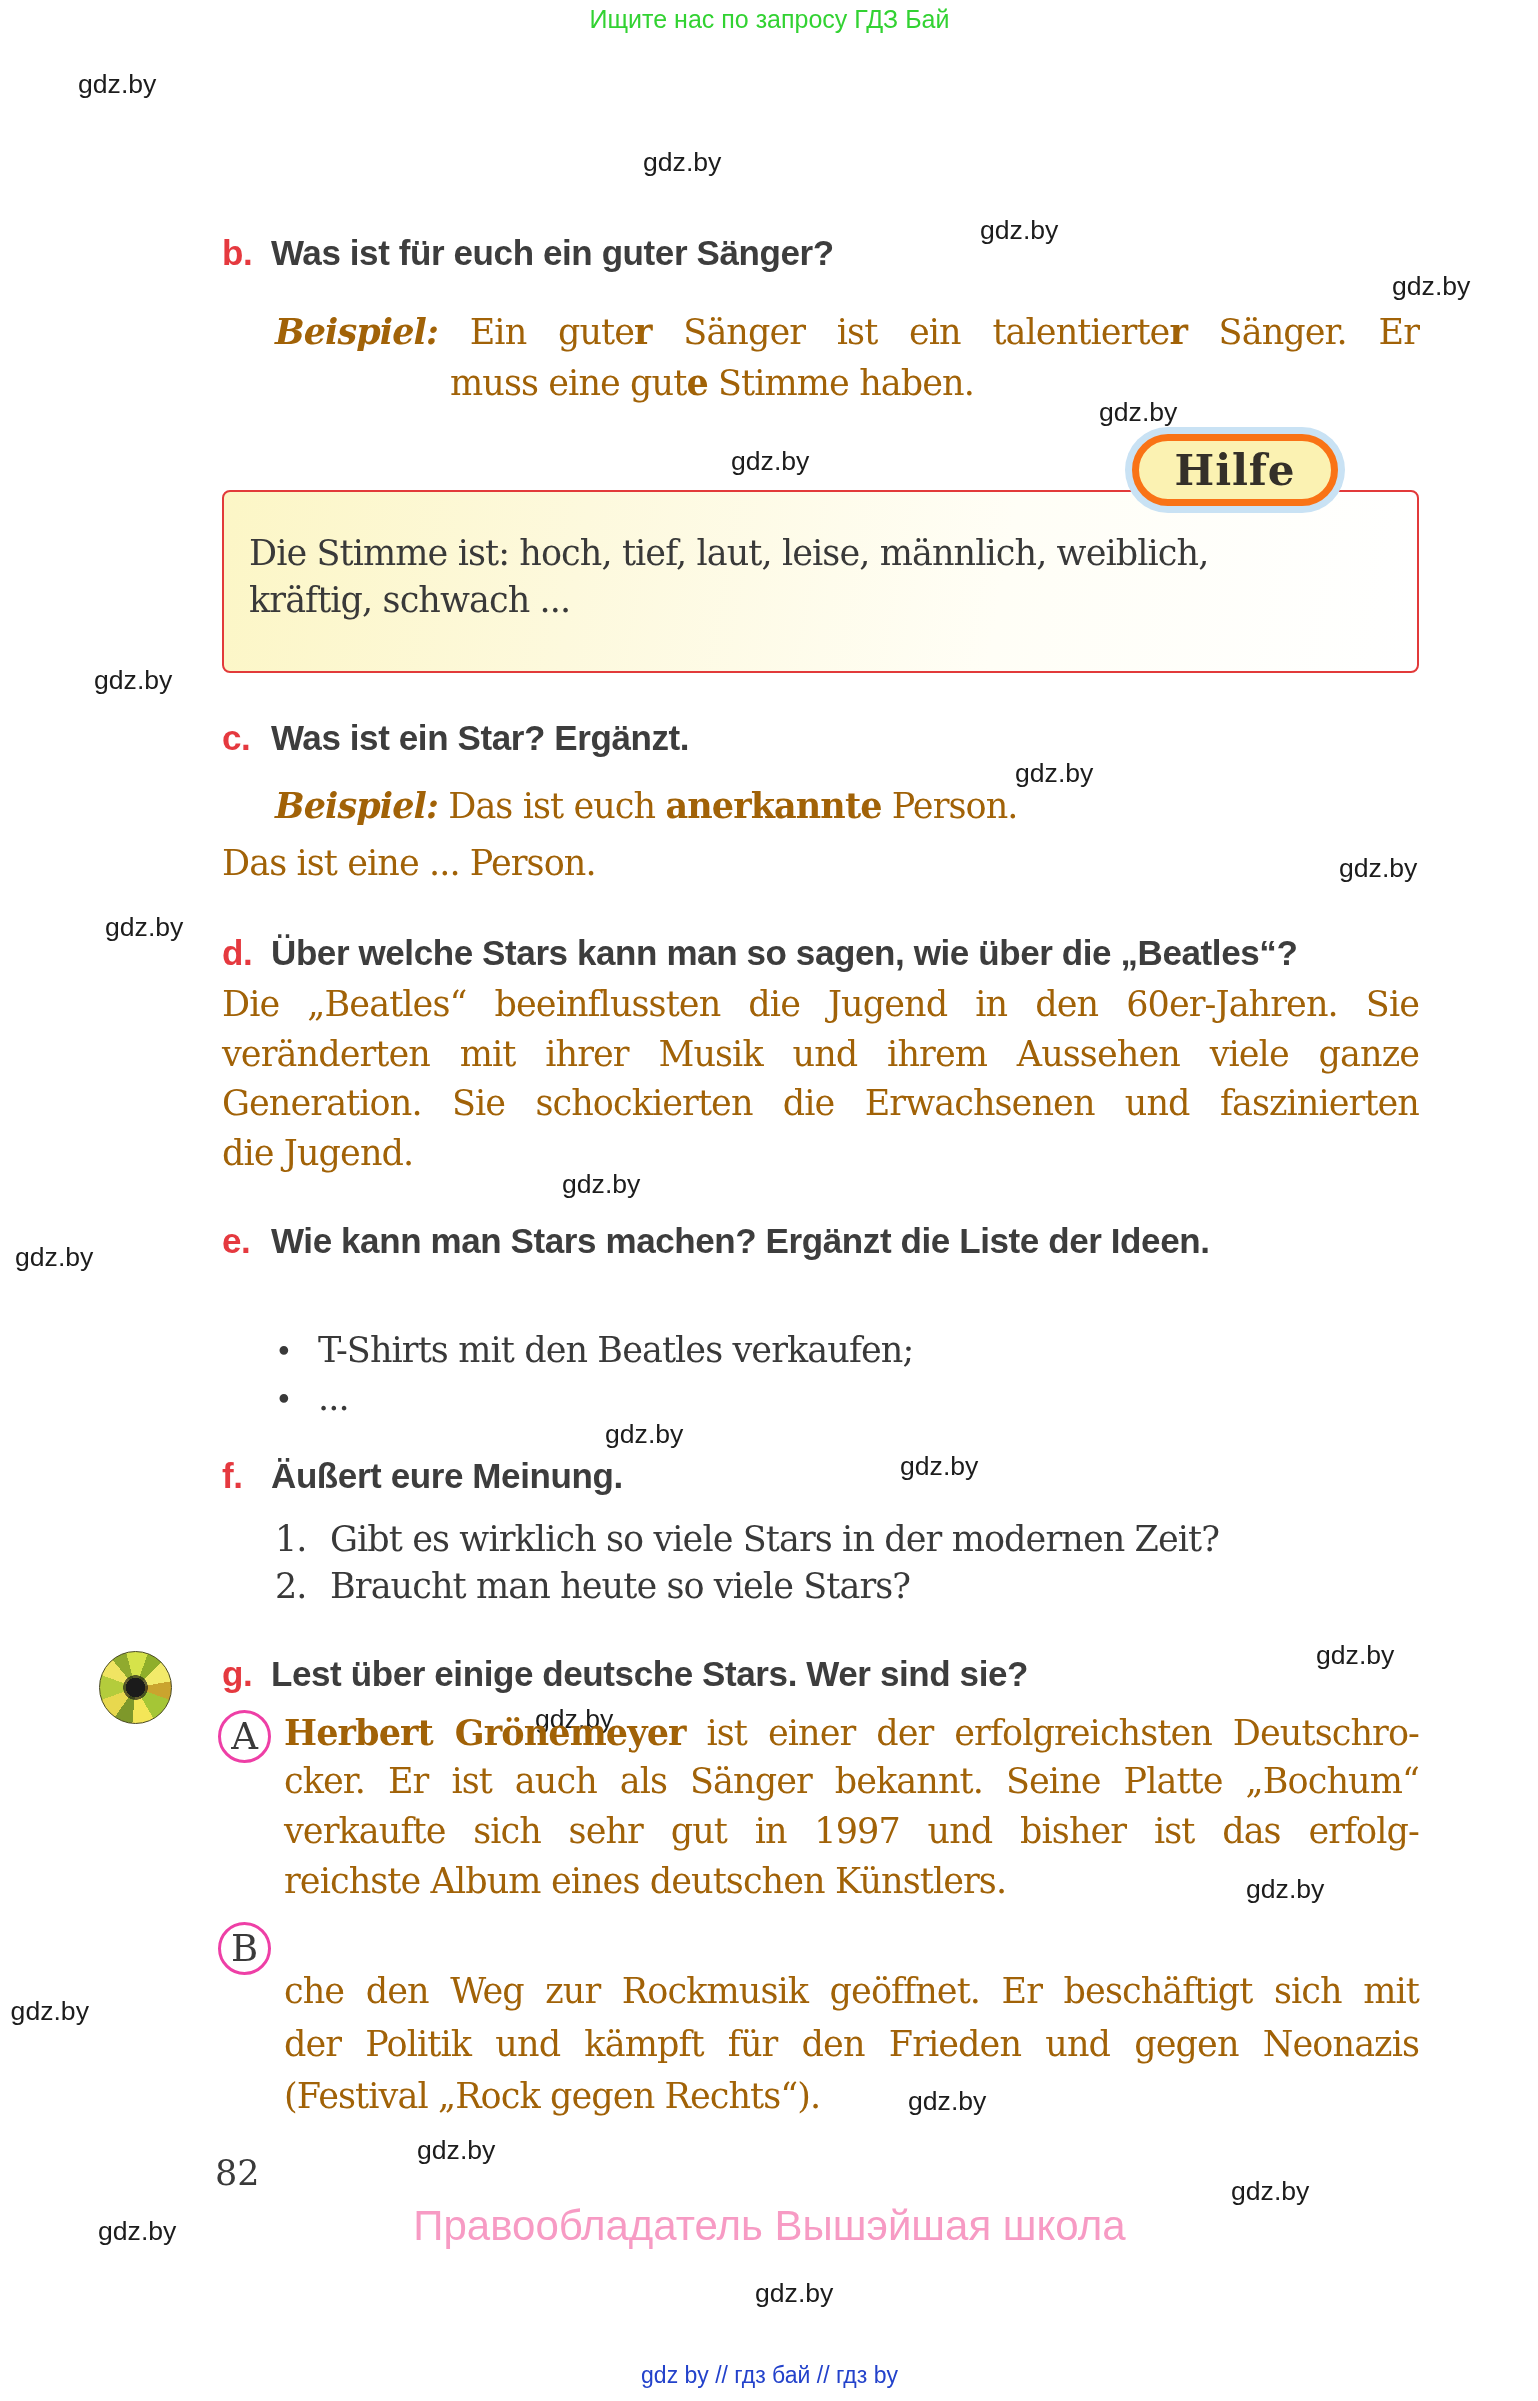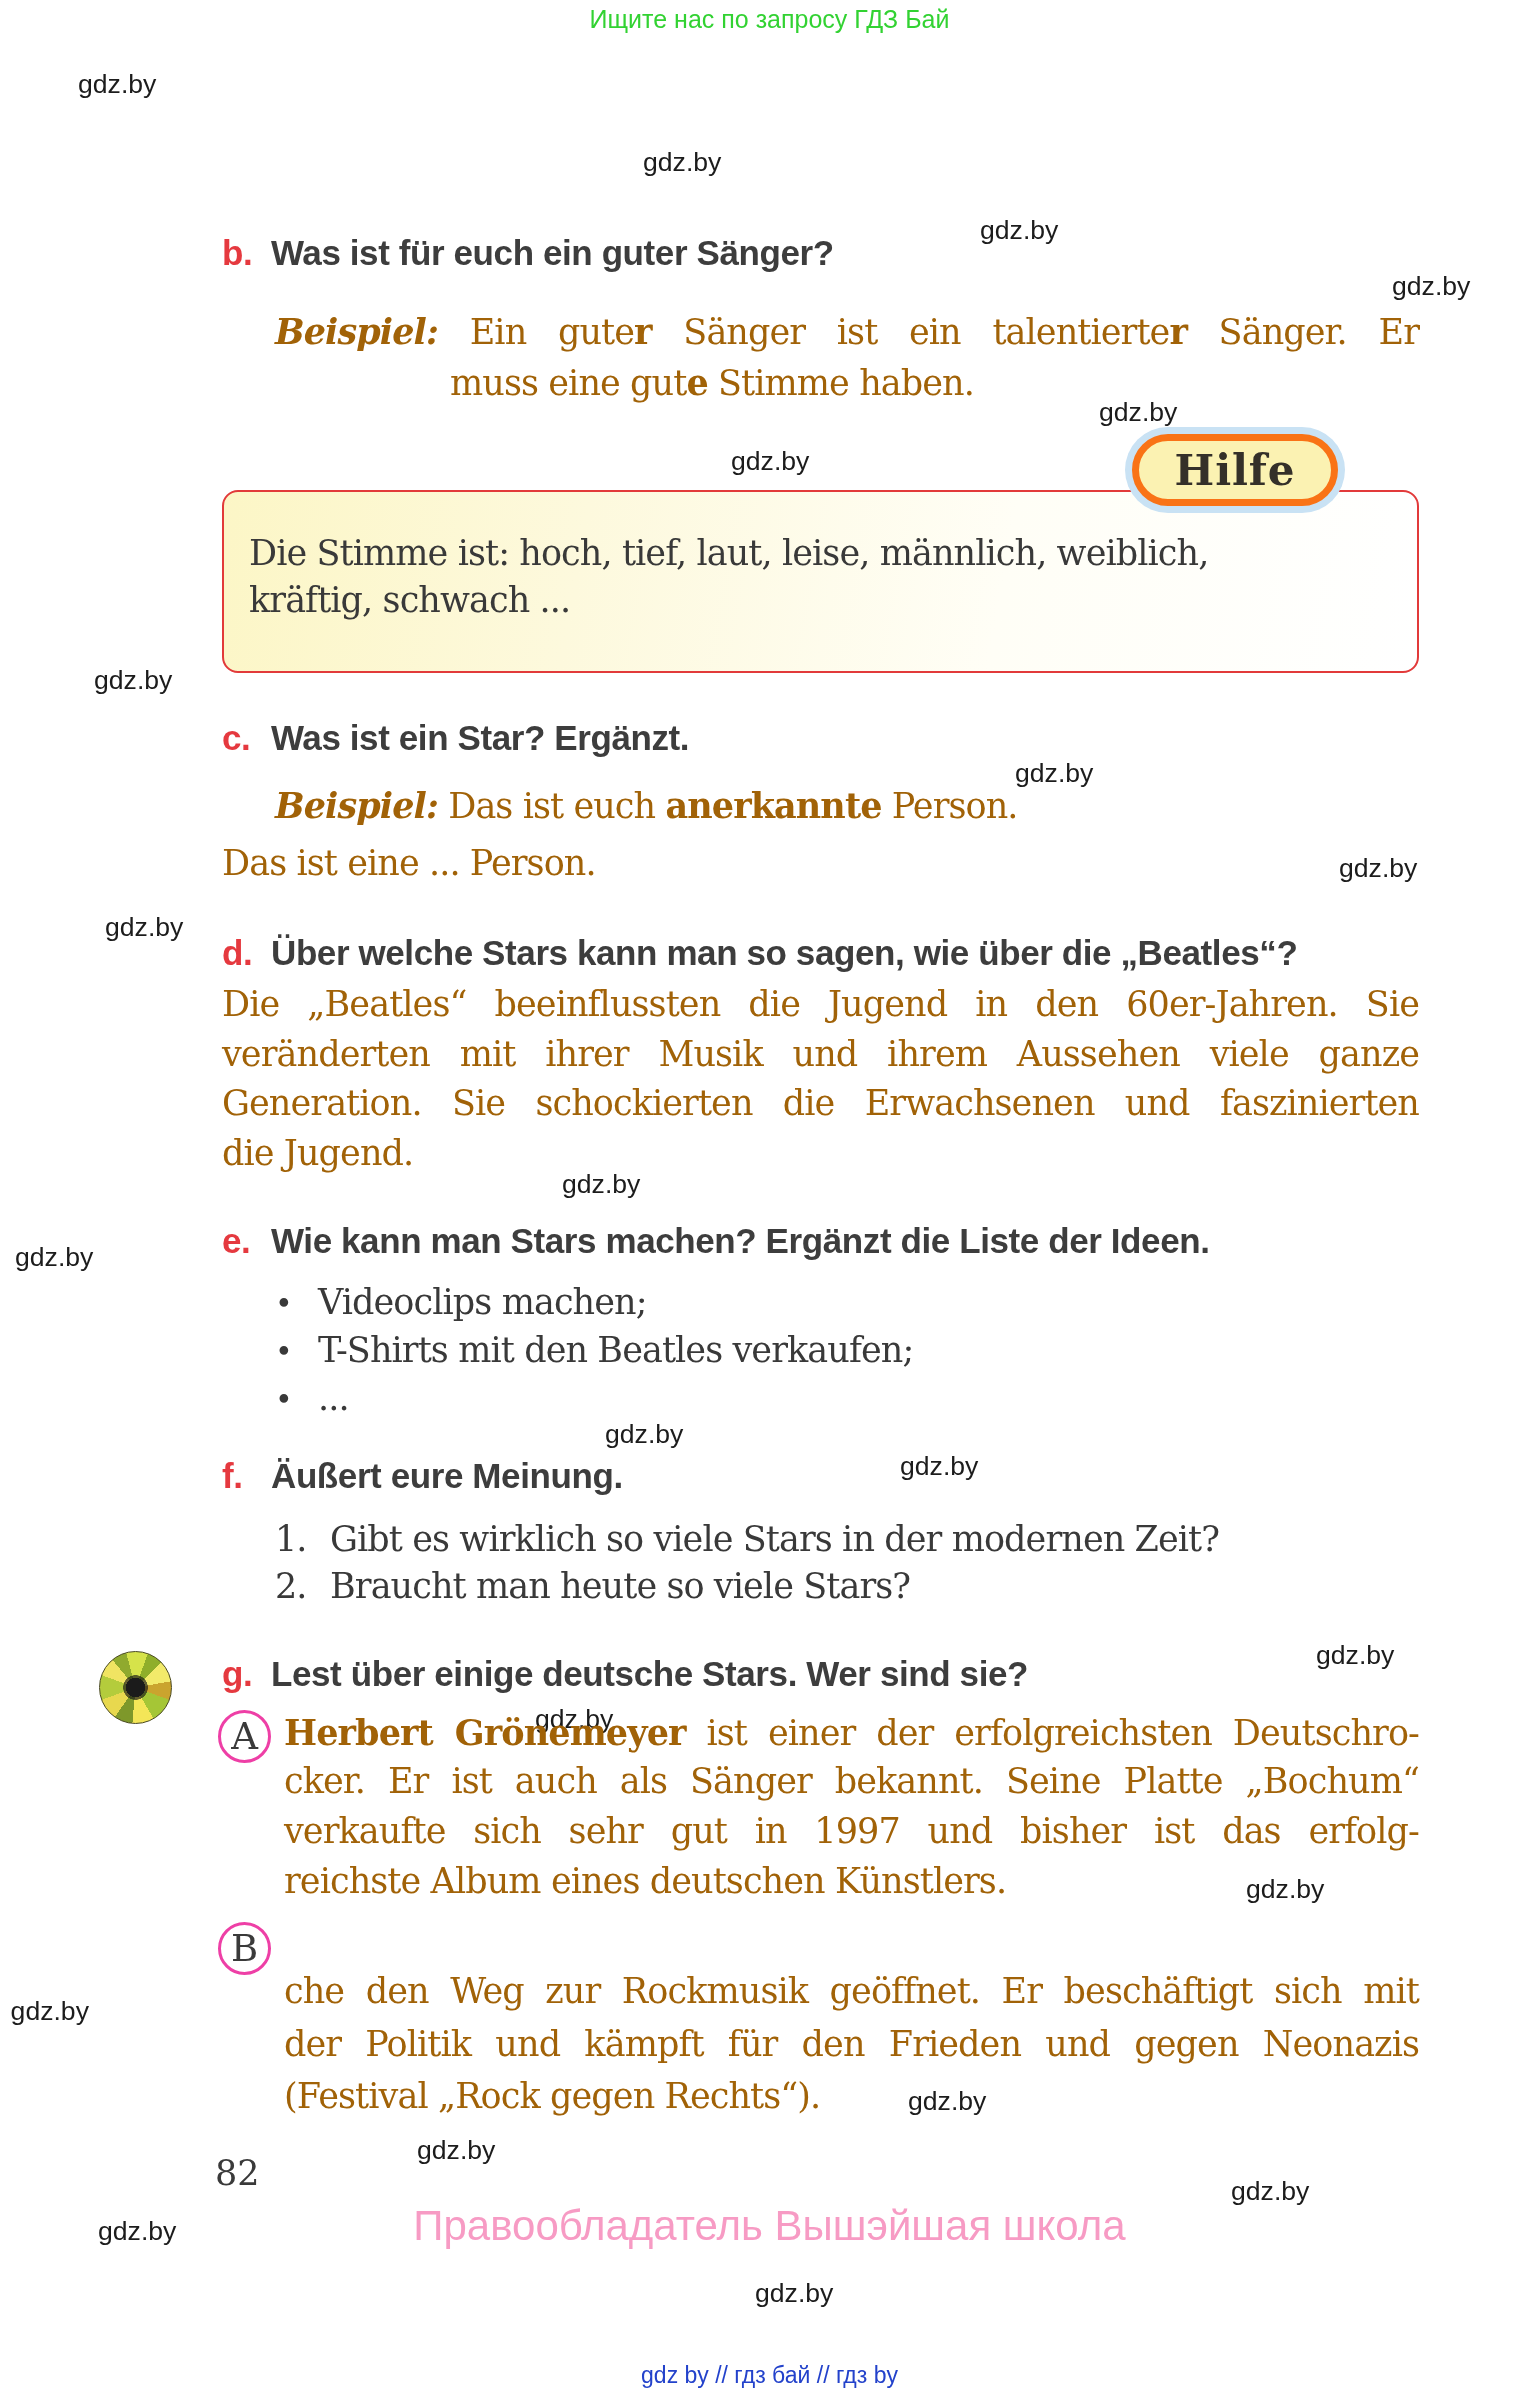--- a/index.html
+++ b/index.html
@@ -17,21 +17,21 @@
   
   .heading{position:absolute;left:222px;white-space:nowrap;
            font-family:"Liberation Sans",sans-serif;font-weight:700;font-size:35px;
            color:#3d3d3d;letter-spacing:-0.4px;}
   .heading .marker{display:inline-block;width:49px;color:#e5393f;}
   
   .sline{position:absolute;font-size:35px;letter-spacing:-0.9px;white-space:nowrap;color:#a16207;}
   .jline{white-space:normal;text-align:justify;text-align-last:justify;}
   
   .hilfe-box{position:absolute;left:222px;top:490px;width:1197px;height:183px;box-sizing:border-box;
-             border:2.7px solid #e23a3a;border-radius:16px;
+             border:2.7px solid #e23a3a;border-radius:8px;
              background:linear-gradient(100deg,#fcf6c6 0%,#fdf9dd 30%,#fffef6 65%,#ffffff 100%);}
   .hilfe-line{position:absolute;left:25px;font-size:35px;letter-spacing:-0.9px;white-space:nowrap;color:#393939;}
   .hilfe-badge{position:absolute;left:1132px;top:434px;width:206px;height:72px;box-sizing:border-box;
                background:#fbf2b2;border:7px solid #f97316;border-radius:43px;
                box-shadow:0 0 0 7px #c9e2f4;display:flex;align-items:center;justify-content:center;
                font-family:"DejaVu Serif",serif;font-weight:700;font-size:42px;color:#343029;letter-spacing:0.9px;}
   
   .bullet-row{position:absolute;left:275px;font-size:35px;letter-spacing:-0.9px;white-space:nowrap;}
   .bullet-row .dot{display:inline-block;width:43px;font-size:30px;}
   .num-row{position:absolute;left:275px;font-size:35px;letter-spacing:-0.9px;white-space:nowrap;}
@@ -104,23 +104,20 @@
     <span class="marker">d.</span><span>Über welche Stars kann man so sagen, wie über die „Beatles“?</span>
   </div>
   <div class="sline jline" style="left:222px;top:984px;width:1197px">Die „Beatles“ beeinflussten die Jugend in den 60er-Jahren. Sie</div>
   <div class="sline jline" style="left:222px;top:1034px;width:1197px">veränderten mit ihrer Musik und ihrem Aussehen viele ganze</div>
   <div class="sline jline" style="left:222px;top:1083px;width:1197px">Generation. Sie schockierten die Erwachsenen und faszinierten</div>
   <div class="sline" style="left:222px;top:1133px">die Jugend.</div>
 
   <div class="heading" style="top:1221px">
     <span class="marker">e.</span><span>Wie kann man Stars machen? Ergänzt die Liste der Ideen.</span>
   </div>
-  <div class="bullet-row" style="top:1282px">
-    <span class="dot">•</span><span>Videoclips machen;</span>
-  </div>
   <div class="bullet-row" style="top:1330px">
     <span class="dot">•</span><span>T-Shirts mit den Beatles verkaufen;</span>
   </div>
   <div class="bullet-row" style="top:1378px">
     <span class="dot">•</span><span>...</span>
   </div>
 
   <div class="heading" style="top:1456px">
     <span class="marker">f.</span><span>Äußert eure Meinung.</span>
   </div>

